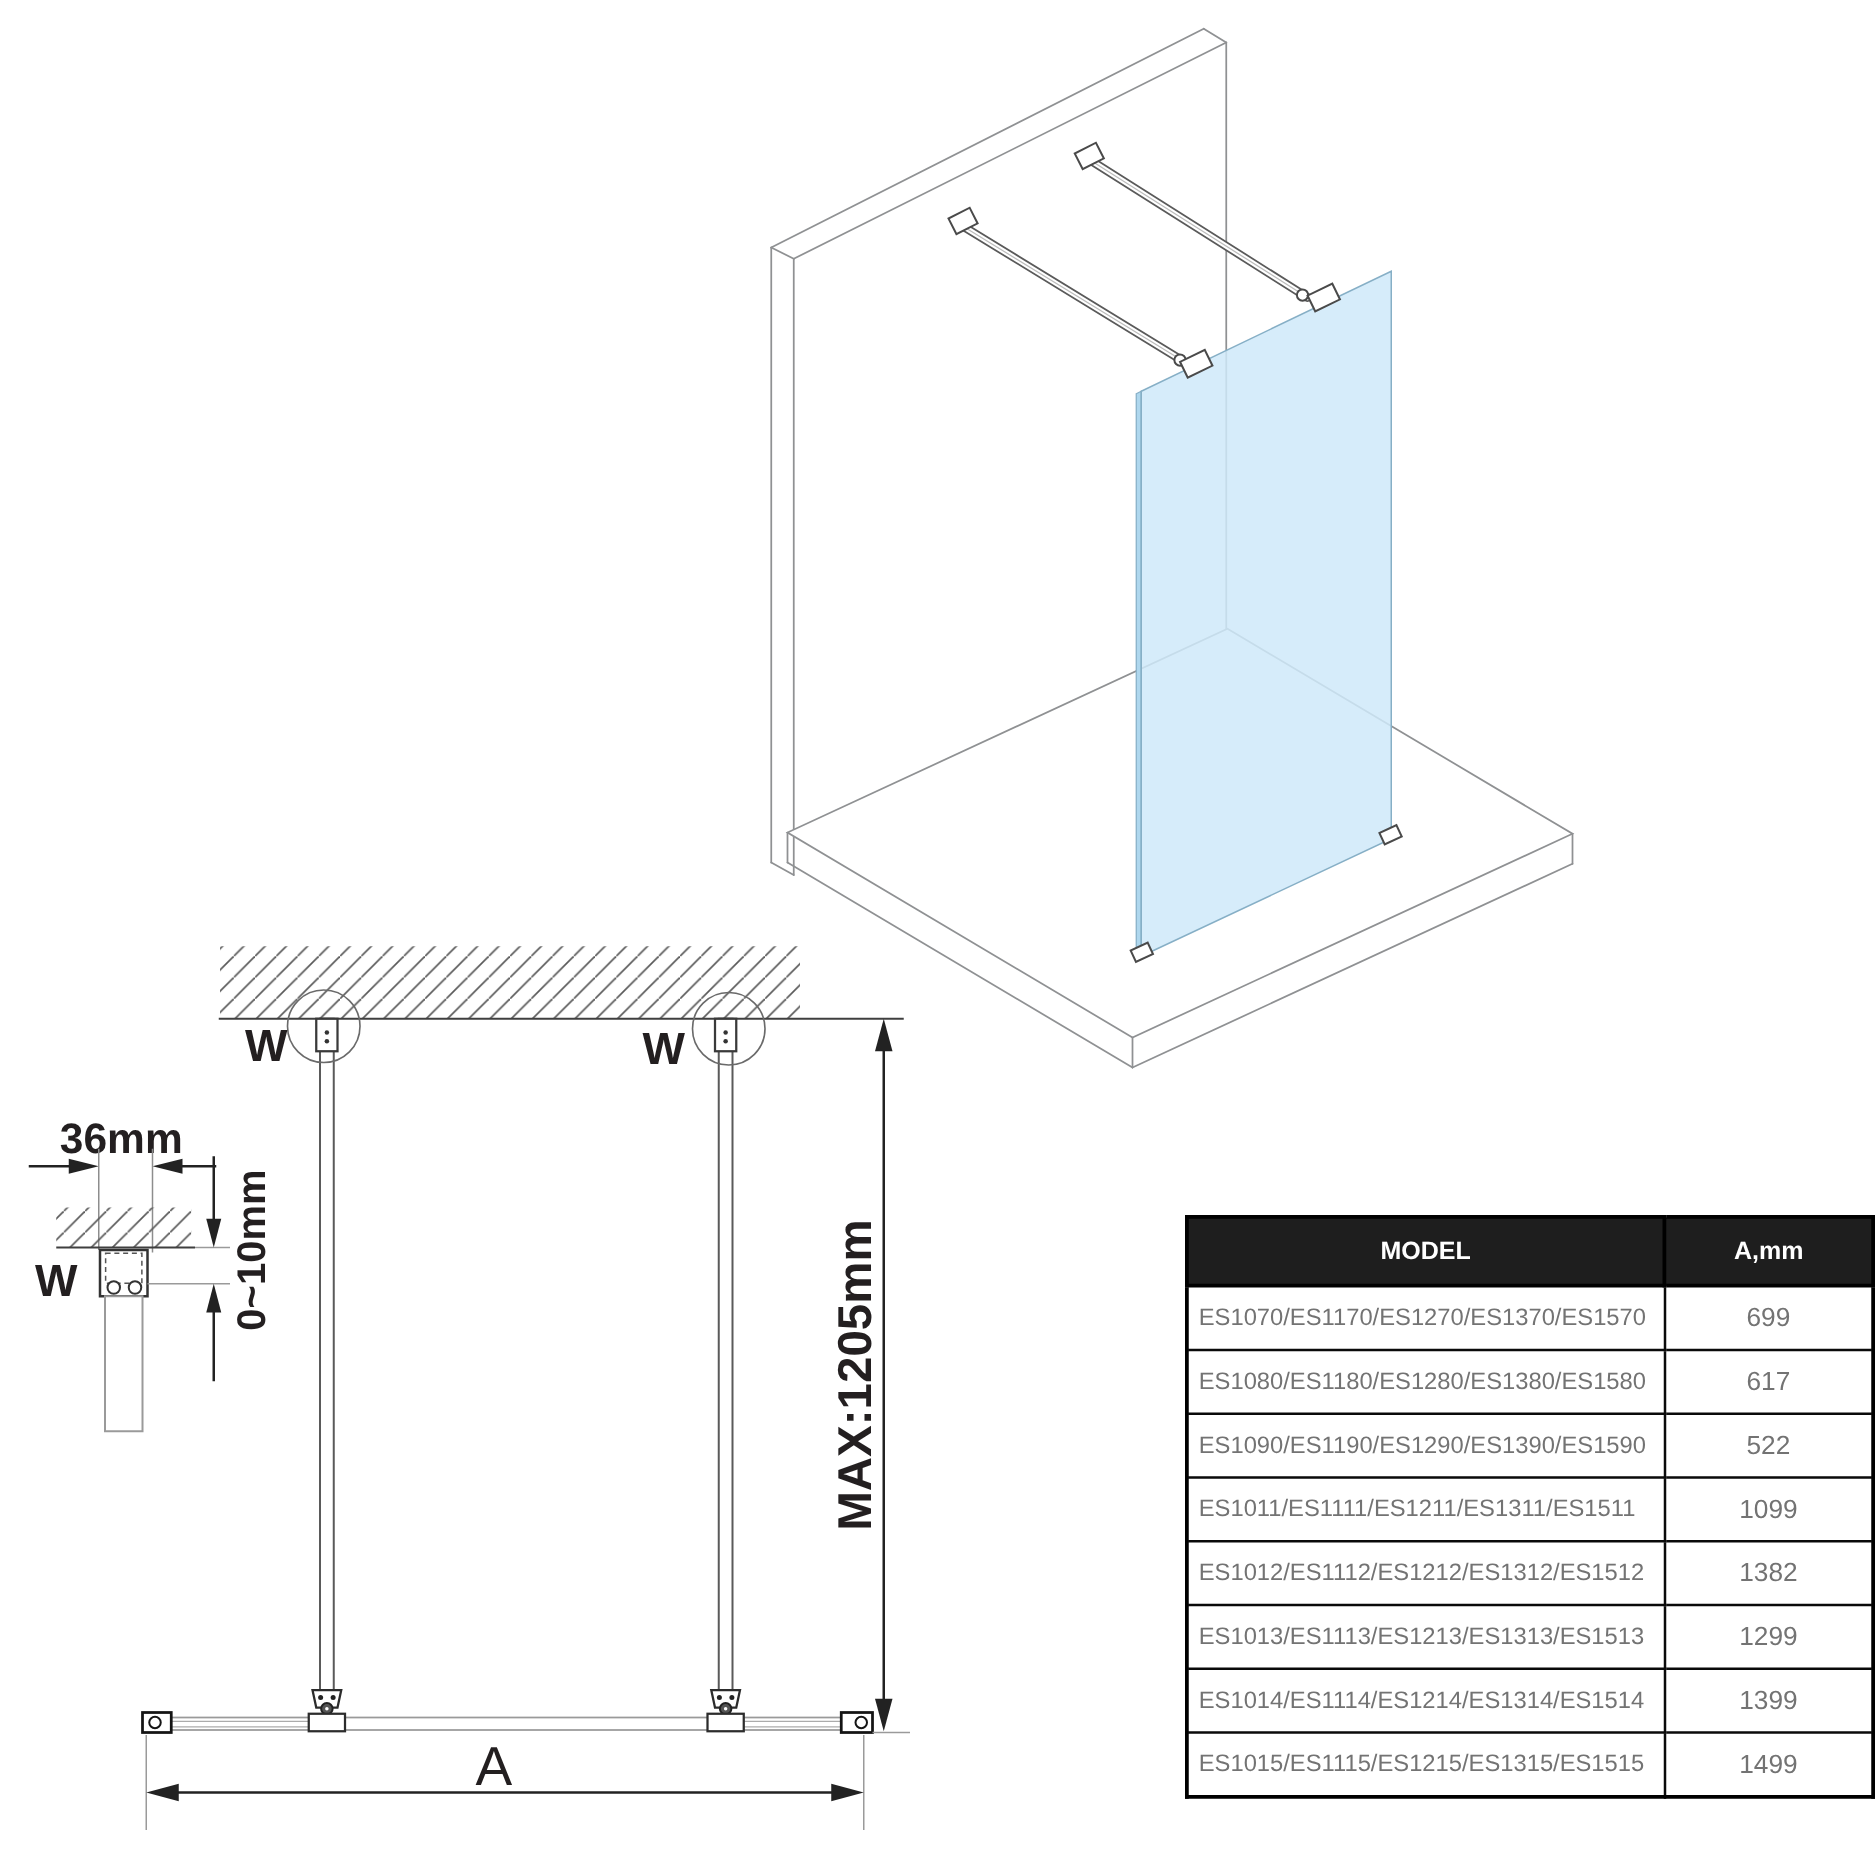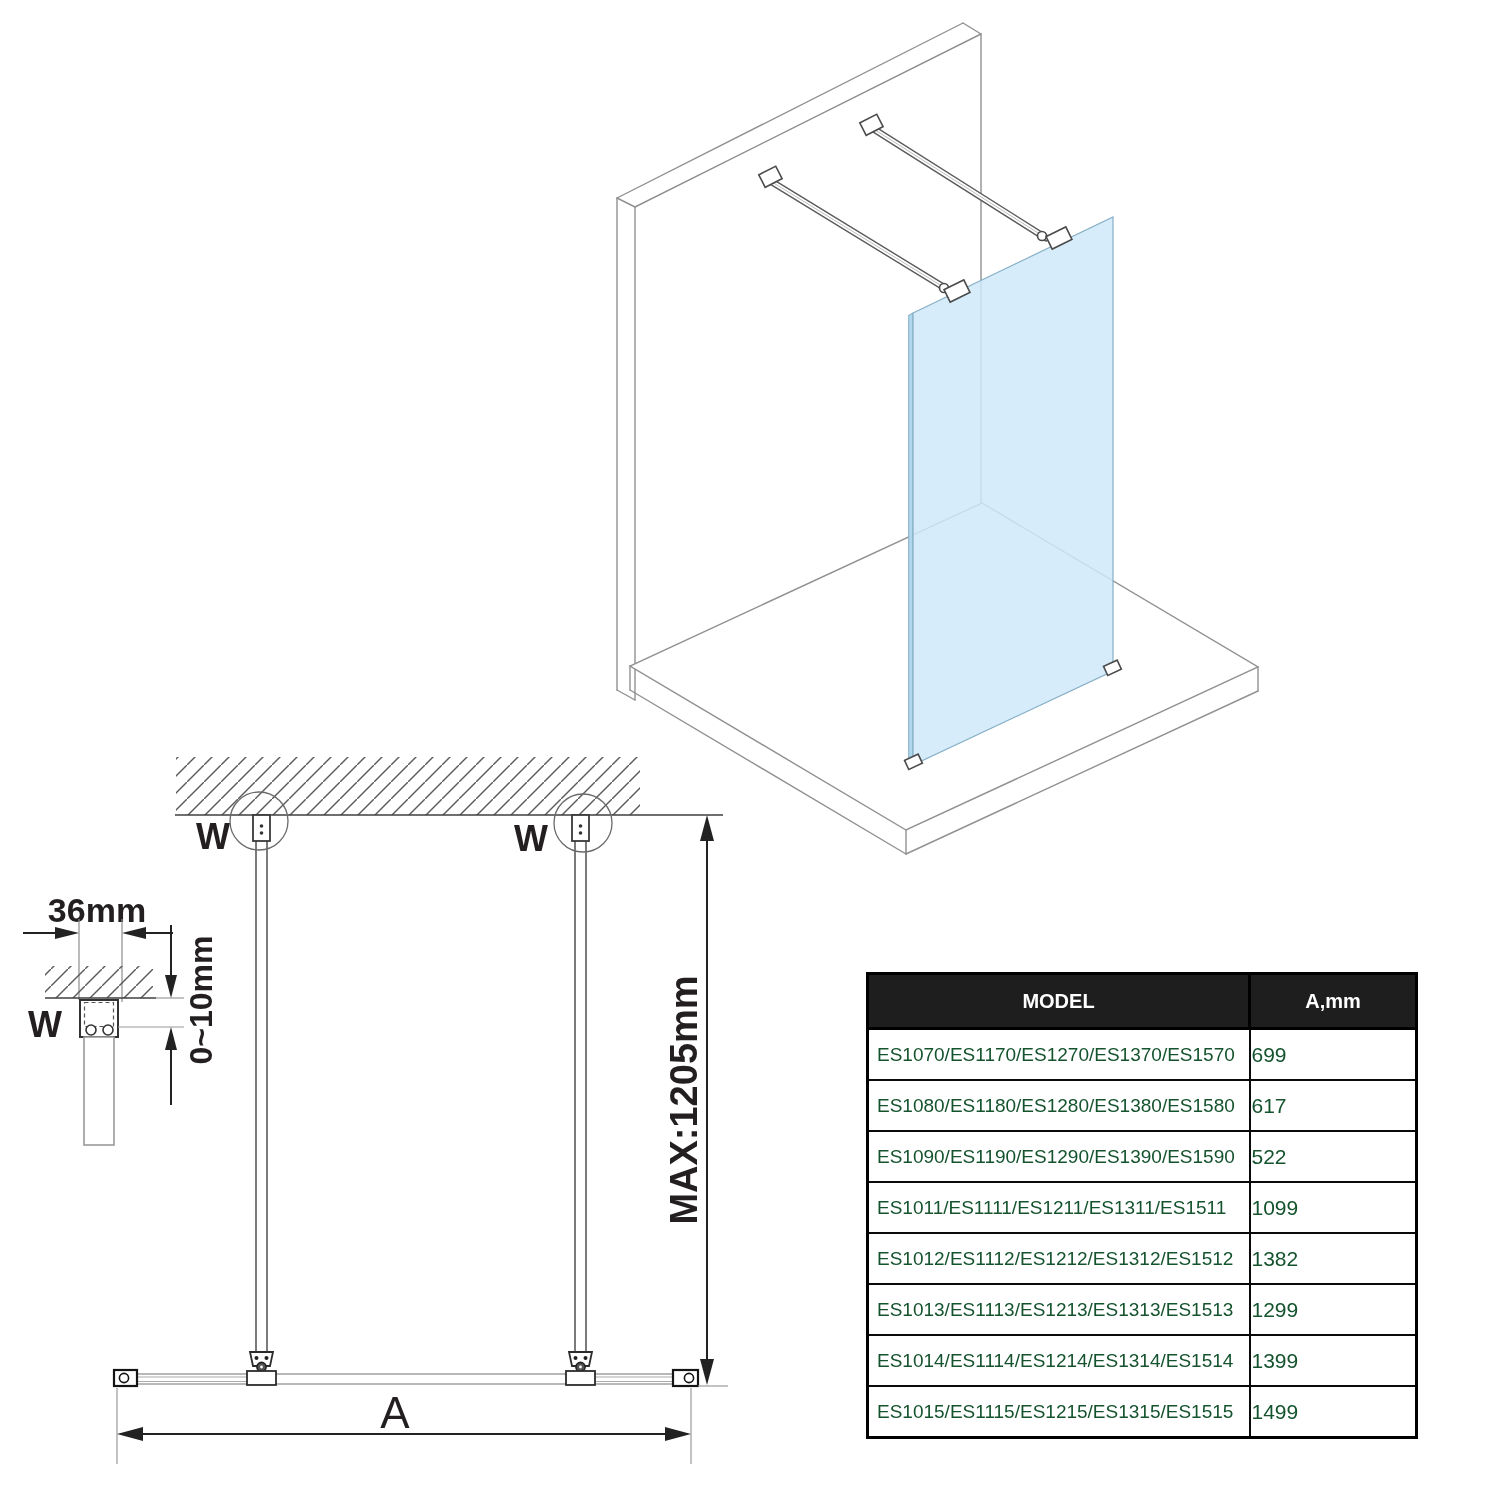--- a/index.html
+++ b/index.html
@@ -7,36 +7,36 @@
     position:relative;width:1500px;height:1500px;background:#ffffff;overflow:hidden;
     font-family:"Liberation Sans", sans-serif;
   }
   #drawing{position:absolute;left:0;top:0;}
   svg text{fill:#231f20;}
   .dim-label-sm{font-weight:bold;font-size:34px;}
   .w-label{font-weight:bold;font-size:36px;}
   .a-label{font-size:44px;font-weight:400;}
   
   #spec-table{
-    position:absolute;left:866px;top:972px;width:549px;
+    position:absolute;left:948px;top:972px;width:549px;
     border-collapse:collapse;table-layout:fixed;
     font-family:"Liberation Sans", sans-serif;
   }
   #spec-table col.c-model{width:382px;}
   #spec-table col.c-a{width:167px;}
   #spec-table th{
     background:#1e1e1e;color:#ffffff;font-weight:bold;font-size:20px;
     height:50px;text-align:center;border:3px solid #000000;
   }
   #spec-table td{
-    border:2px solid #0a0a0a;height:47px;font-size:19px;color:#14532d;
+    border:2px solid #0a0a0a;height:47px;font-size:19px;color:#737373;
     background:#ffffff;white-space:nowrap;overflow:hidden;
   }
   #spec-table td.model-cell{text-align:left;padding-left:8px;letter-spacing:0px;}
-  #spec-table td.a-cell{text-align:left;font-size:21px;}
+  #spec-table td.a-cell{text-align:center;font-size:21px;}
   #spec-table{border:3px solid #000000;}
 </style>
 </head>
 <body>
 
 <div id="stage">
 
   <svg id="drawing" width="1500" height="1500" viewBox="0 0 1500 1500" xmlns="http://www.w3.org/2000/svg">
     <defs>
       <pattern id="hatch" patternUnits="userSpaceOnUse" width="17" height="17">

